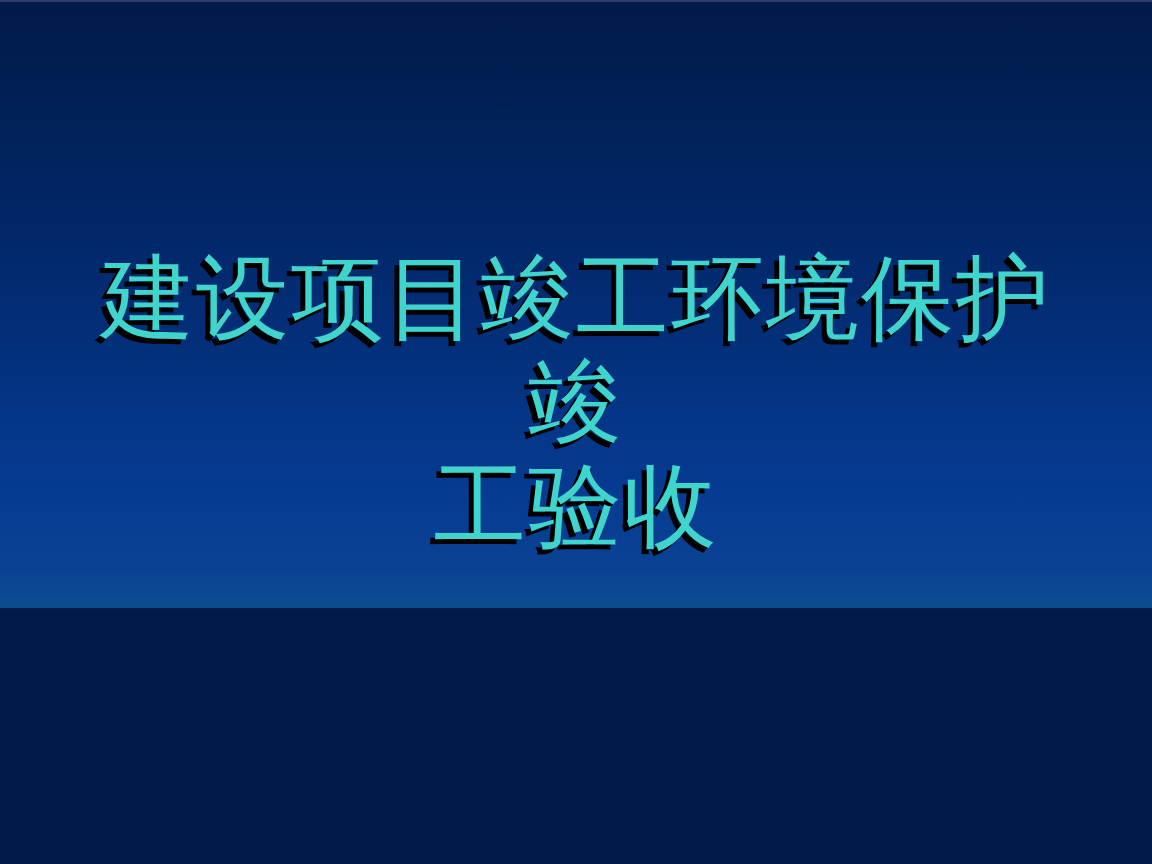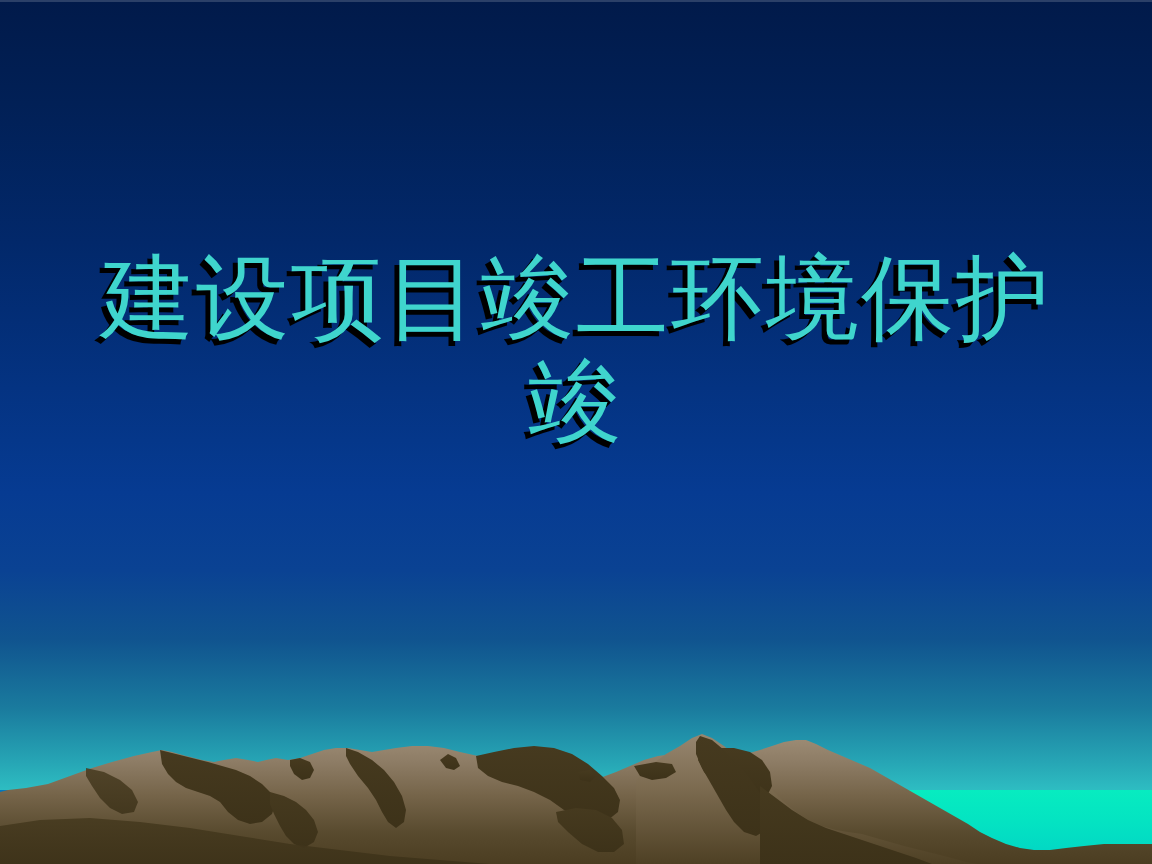--- a/index.html
+++ b/index.html
@@ -6,21 +6,21 @@
   html, body {
     width:1152px; height:864px;
     overflow:hidden;
     background:#001a4a;
     font-family:"Liberation Sans", sans-serif;
   }
 
   
   #slide {
     position:relative;
-    width:1152px; height:864px;
+    width:1152px; height:608px;
     overflow:hidden;
   }
 
   
   .sky {
     position:absolute; left:0; top:0;
     width:1152px; height:864px;
     background:linear-gradient(to bottom,
         #011a4a 0%,
         #012056 12%,
@@ -184,16 +184,17 @@
                L862,114 L880,120 L898,126 L916,132 L932,138 L760,138 Z" fill="url(#shadowGrad)"></path>
 
       <path d="M86,42 L104,46 L120,54 L132,64 L138,76 L134,86 L122,88
                L110,82 L100,72 L92,60 L86,50 Z" fill="url(#shadowGrad)" opacity="0.85"></path>
     </svg>
   </div>
 
   <div class="title-block">
     <span class="title-text">
       <span class="title-line-1">建设项目竣工环境保护竣</span>
+      <span class="title-line-2">工验收</span>
     </span>
   </div>
 
 </div>
 
 </body></html>

